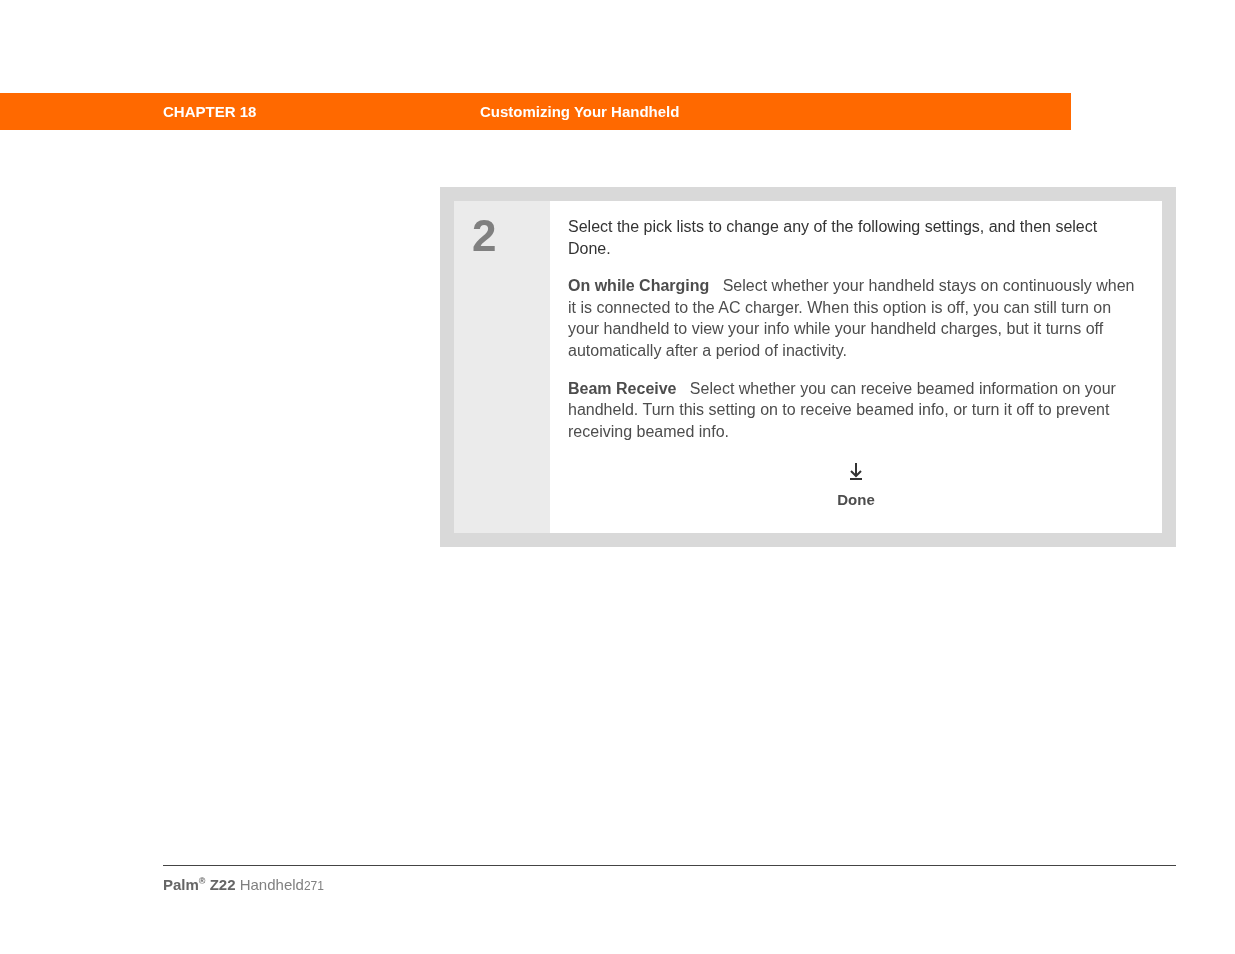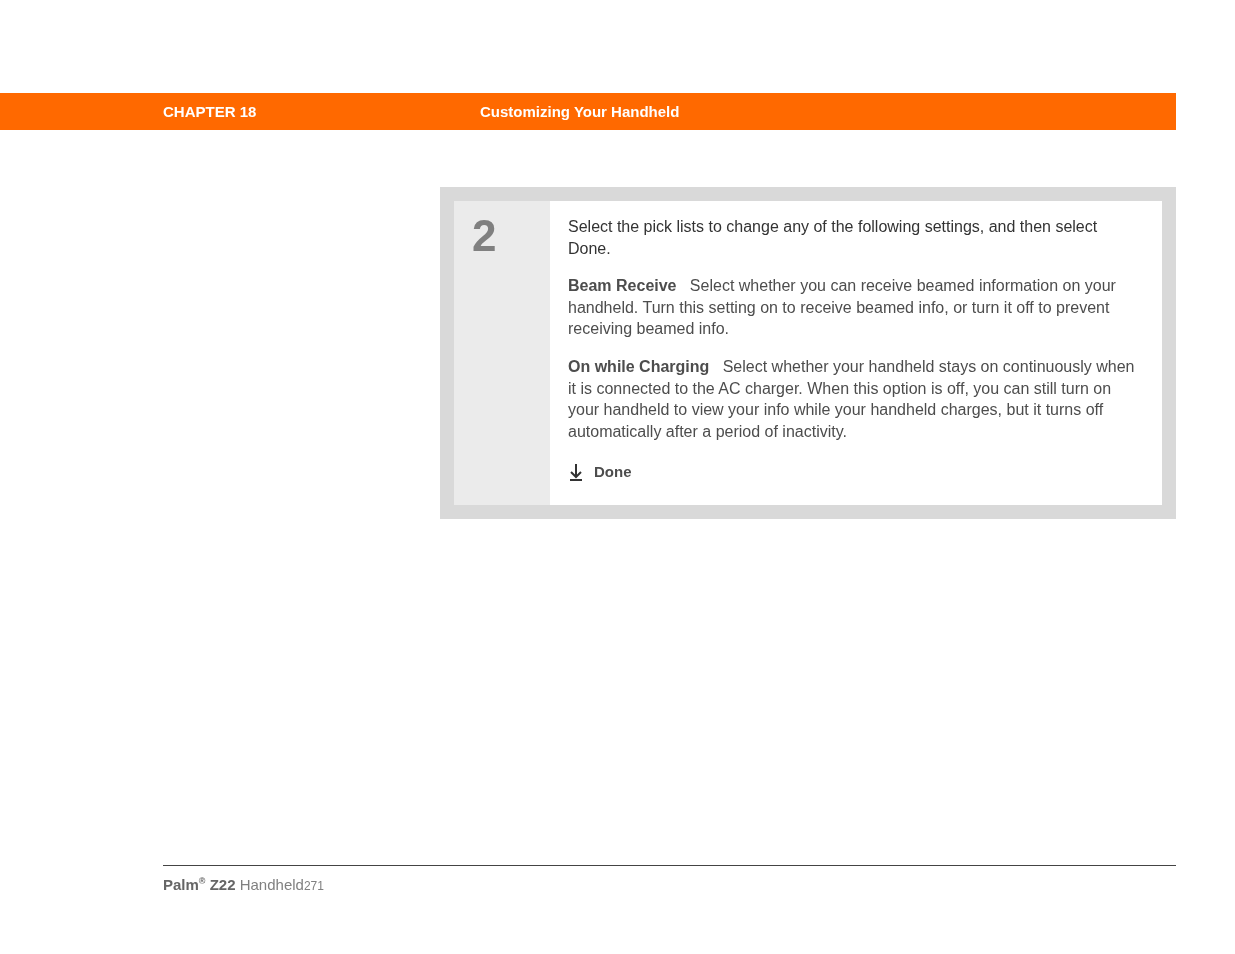--- a/index.html
+++ b/index.html
@@ -11,21 +11,21 @@
       font-family: "Helvetica Neue", Arial, sans-serif;
       width: 1235px;
       height: 954px;
       background: #ffffff;
       position: relative;
     }
     .header-bar {
       position: absolute;
       top: 93px;
       left: 0;
-      width: 1176px;
+      width: 1071px;
       height: 37px;
       background: #ff6900;
       display: flex;
       align-items: center;
       color: #ffffff;
       font-weight: bold;
       font-size: 15px;
     }
     .chapter-label {
       position: absolute;
@@ -76,20 +76,21 @@
     }
     .setting-label {
       font-weight: bold;
       color: #4d4d4d;
     }
     .done-row {
       display: flex;
       align-items: center;
       gap: 10px;
       margin-top: 20px;
+      flex-direction: column;
     }
     .done-icon svg {
       display: block;
     }
     .done-label {
       font-weight: bold;
       color: #4d4d4d;
       font-size: 15px;
     }
     .footer {
@@ -134,25 +135,25 @@
 <div class="content-box">
   <div class="step-row">
     <div class="step-number-cell">
       <div class="step-number">2</div>
     </div>
     <div class="step-content-cell">
       <p class="intro-text">Select the pick lists to change any of the following settings, and then select Done.</p>
 
 
       <p class="setting-block">
-        <span class="setting-label">Beam Receive</span>&nbsp;&nbsp;&nbsp;<span>Select whether you can receive beamed information on your handheld. Turn this setting on to receive beamed info, or turn it off to prevent receiving beamed info.</span>
+        <span class="setting-label">On while Charging</span>&nbsp;&nbsp;&nbsp;<span>Select whether your handheld stays on continuously when it is connected to the AC charger. When this option is off, you can still turn on your handheld to view your info while your handheld charges, but it turns off automatically after a period of inactivity.</span>
       </p>
 
       <p class="setting-block">
-        <span class="setting-label">On while Charging</span>&nbsp;&nbsp;&nbsp;<span>Select whether your handheld stays on continuously when it is connected to the AC charger. When this option is off, you can still turn on your handheld to view your info while your handheld charges, but it turns off automatically after a period of inactivity.</span>
+        <span class="setting-label">Beam Receive</span>&nbsp;&nbsp;&nbsp;<span>Select whether you can receive beamed information on your handheld. Turn this setting on to receive beamed info, or turn it off to prevent receiving beamed info.</span>
       </p>
 
       <div class="done-row">
         <span class="done-icon">
           <svg width="16" height="18" viewBox="0 0 16 18">
             <line x1="8" y1="1" x2="8" y2="13" stroke="#333" stroke-width="2"></line>
             <polyline points="3,9 8,14 13,9" fill="none" stroke="#333" stroke-width="2"></polyline>
             <line x1="2" y1="17" x2="14" y2="17" stroke="#333" stroke-width="2"></line>
           </svg>
         </span>

